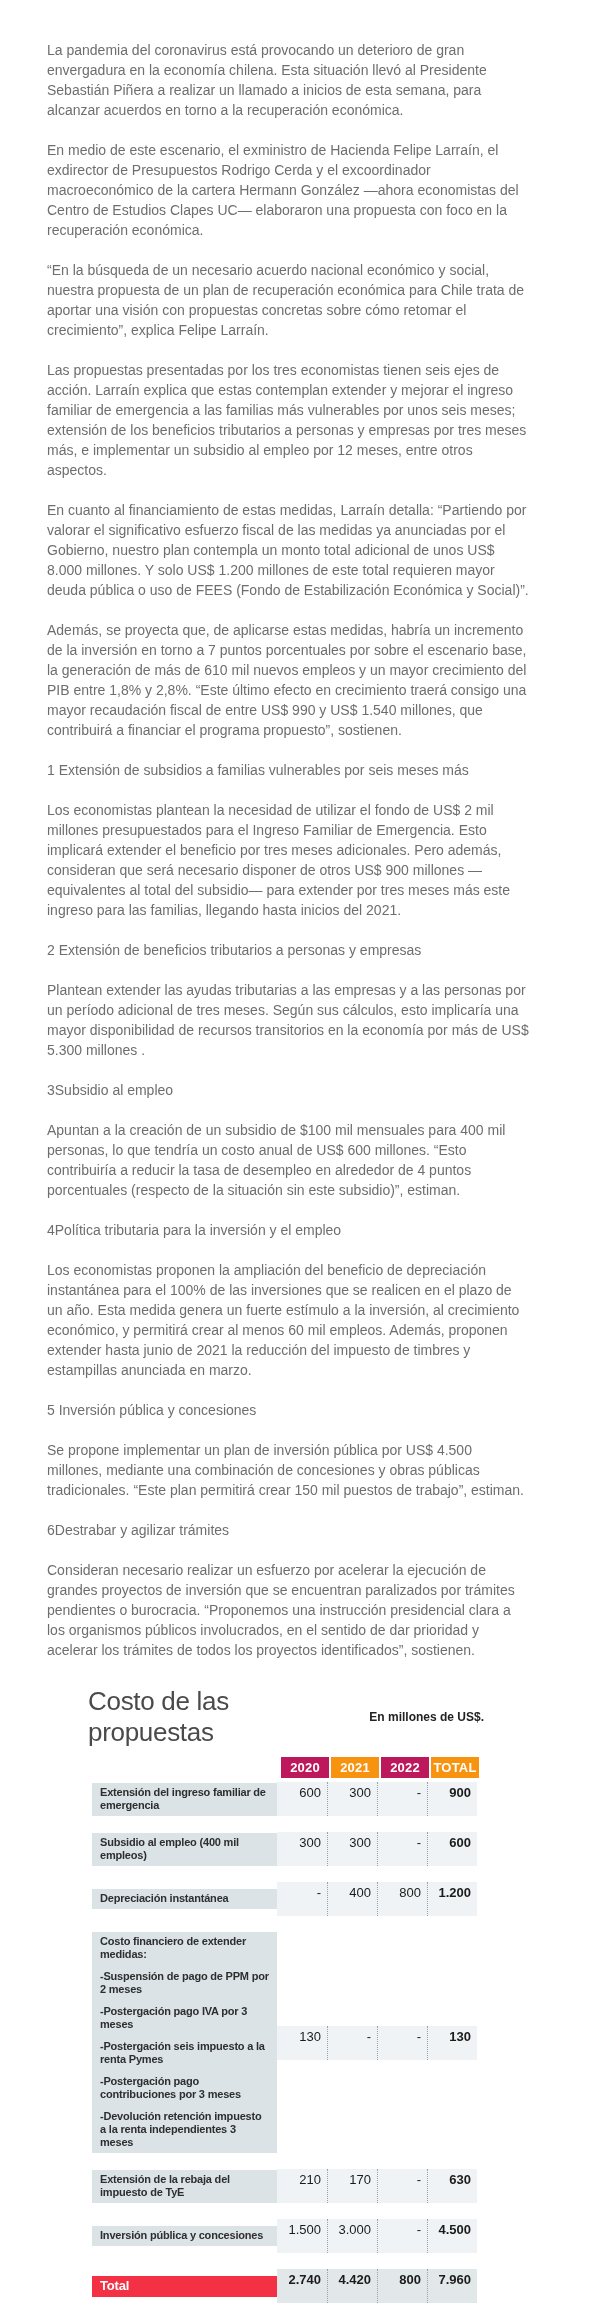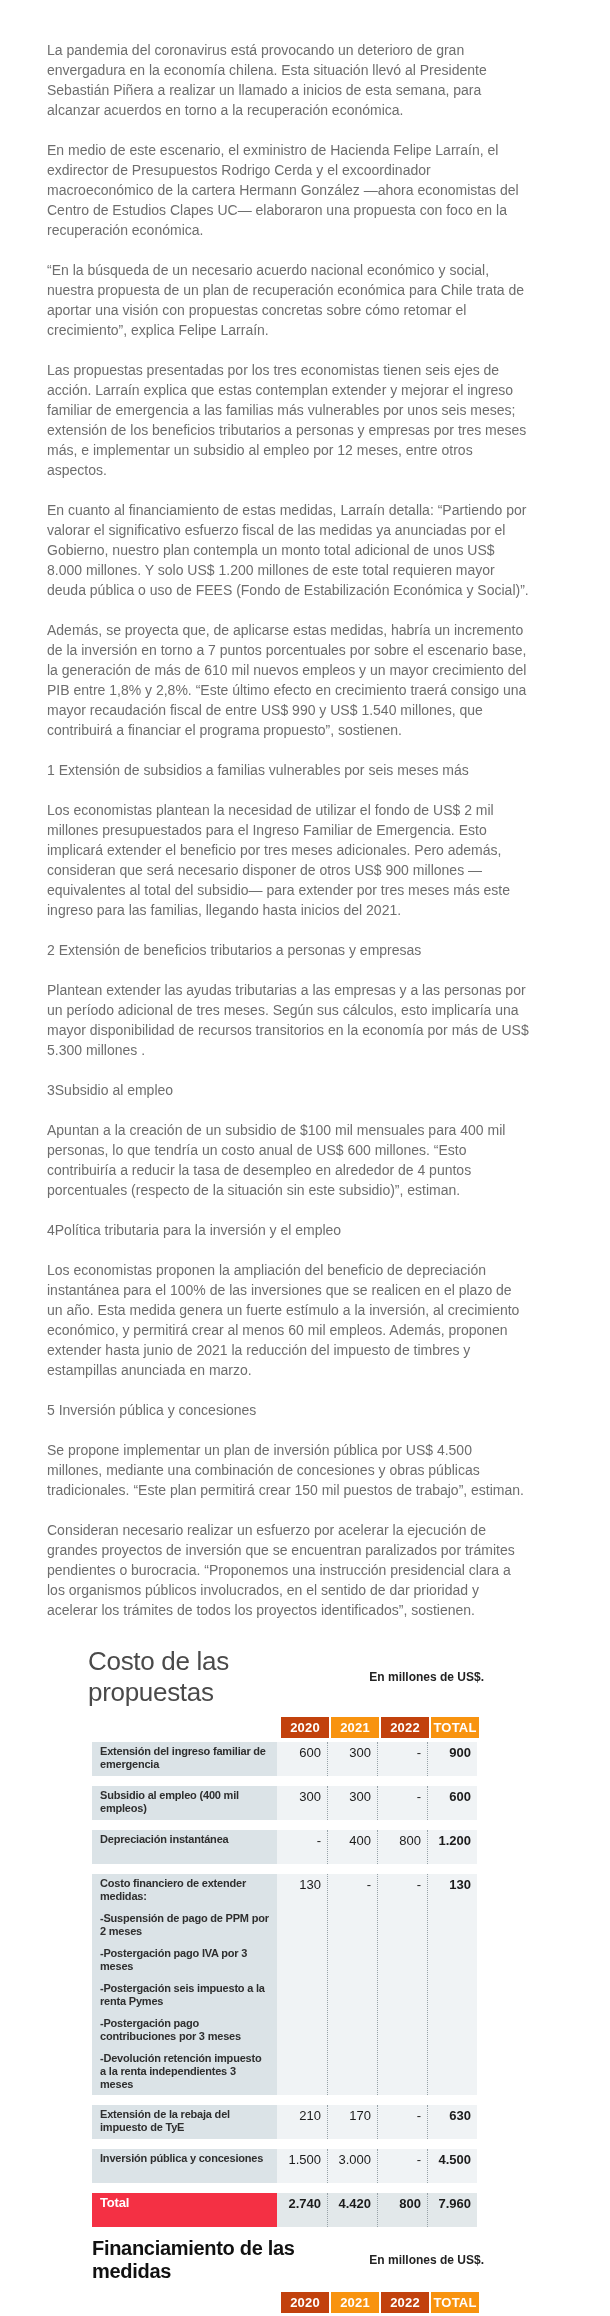--- a/index.html
+++ b/index.html
@@ -13,25 +13,25 @@
   
   .infographic { margin:26px 0 0 92px; width:392px; }
   .ig-head { display:flex; align-items:center; margin-bottom:9px; }
   .ig-title-light { margin:0 0 0 -4px; font-size:26px; font-weight:300; color:#4a4a4a; letter-spacing:-0.3px; }
   .ig-title-bold { margin:0; font-size:20px; font-weight:800; color:#111111; letter-spacing:-0.3px; }
   .ig-unit { font-size:12px; font-weight:bold; color:#222222; margin-left:28px; white-space:nowrap; }
 
   .chips { display:flex; margin-left:187px; margin-bottom:4px; }
   .chip { width:48px; height:21px; line-height:21px; margin-left:2px; text-align:center;
           color:#ffffff; font-weight:bold; font-size:13px; letter-spacing:0.2px; }
-  .chip.red { background:#c2410c; }
+  .chip.red { background:#be185d; }
   .chip.orange { background:#f8930f; }
 
   .tbl { width:392px; }
-  .row { display:flex; margin-bottom:10px; }
+  .row { display:flex; margin-bottom:16px;align-items:center; }
   .lbl { width:185px; box-sizing:border-box; padding:3px 8px 4px 8px;
          font-size:11px; font-weight:bold; line-height:13px; letter-spacing:-0.2px; color:#2e2e2e; }
   .val { width:50px; box-sizing:border-box; padding:3px 6px 16px 0; text-align:right;
          font-size:13px; line-height:15px; color:#1b1b1b; }
   .val + .val { border-left:1px dotted #97a2a8; }
   .row .val:last-child { font-weight:bold; }
   .t1 .lbl { background:#dbe3e7; }
   .t1 .val { background:#f0f3f5; }
   .t2 .lbl { background:#cbd5da; }
   .t2 .val { background:#e9eef0; }
@@ -55,20 +55,21 @@
     <p>1 Extensión de subsidios a familias vulnerables por seis meses más</p>
     <p>Los economistas plantean la necesidad de utilizar el fondo de US$ 2 mil millones presupuestados para el Ingreso Familiar de Emergencia. Esto implicará extender el beneficio por tres meses adicionales. Pero además, consideran que será necesario disponer de otros US$ 900 millones —equivalentes al total del subsidio— para extender por tres meses más este ingreso para las familias, llegando hasta inicios del 2021.</p>
     <p>2 Extensión de beneficios tributarios a personas y empresas</p>
     <p>Plantean extender las ayudas tributarias a las empresas y a las personas por un período adicional de tres meses. Según sus cálculos, esto implicaría una mayor disponibilidad de recursos transitorios en la economía por más de US$ 5.300 millones .</p>
     <p>3Subsidio al empleo</p>
     <p>Apuntan a la creación de un subsidio de $100 mil mensuales para 400 mil personas, lo que tendría un costo anual de US$ 600 millones. “Esto contribuiría a reducir la tasa de desempleo en alrededor de 4 puntos porcentuales (respecto de la situación sin este subsidio)”, estiman.</p>
     <p>4Política tributaria para la inversión y el empleo</p>
     <p>Los economistas proponen la ampliación del beneficio de depreciación instantánea para el 100% de las inversiones que se realicen en el plazo de un año. Esta medida genera un fuerte estímulo a la inversión, al crecimiento económico, y permitirá crear al menos 60 mil empleos. Además, proponen extender hasta junio de 2021 la reducción del impuesto de timbres y estampillas anunciada en marzo.</p>
     <p>5 Inversión pública y concesiones</p>
     <p>Se propone implementar un plan de inversión pública por US$ 4.500 millones, mediante una combinación de concesiones y obras públicas tradicionales. “Este plan permitirá crear 150 mil puestos de trabajo”, estiman.</p>
+    <p>6Destrabar y agilizar trámites</p>
     <p>Consideran necesario realizar un esfuerzo por acelerar la ejecución de grandes proyectos de inversión que se encuentran paralizados por trámites pendientes o burocracia. “Proponemos una instrucción presidencial clara a los organismos públicos involucrados, en el sentido de dar prioridad y acelerar los trámites de todos los proyectos identificados”, sostienen.</p>
   </article>
 
   <section class="infographic">
 
     <div class="ig-head">
       <h2 class="ig-title-light">Costo de las propuestas</h2>
       <span class="ig-unit">En millones de US$.</span>
     </div>
 

